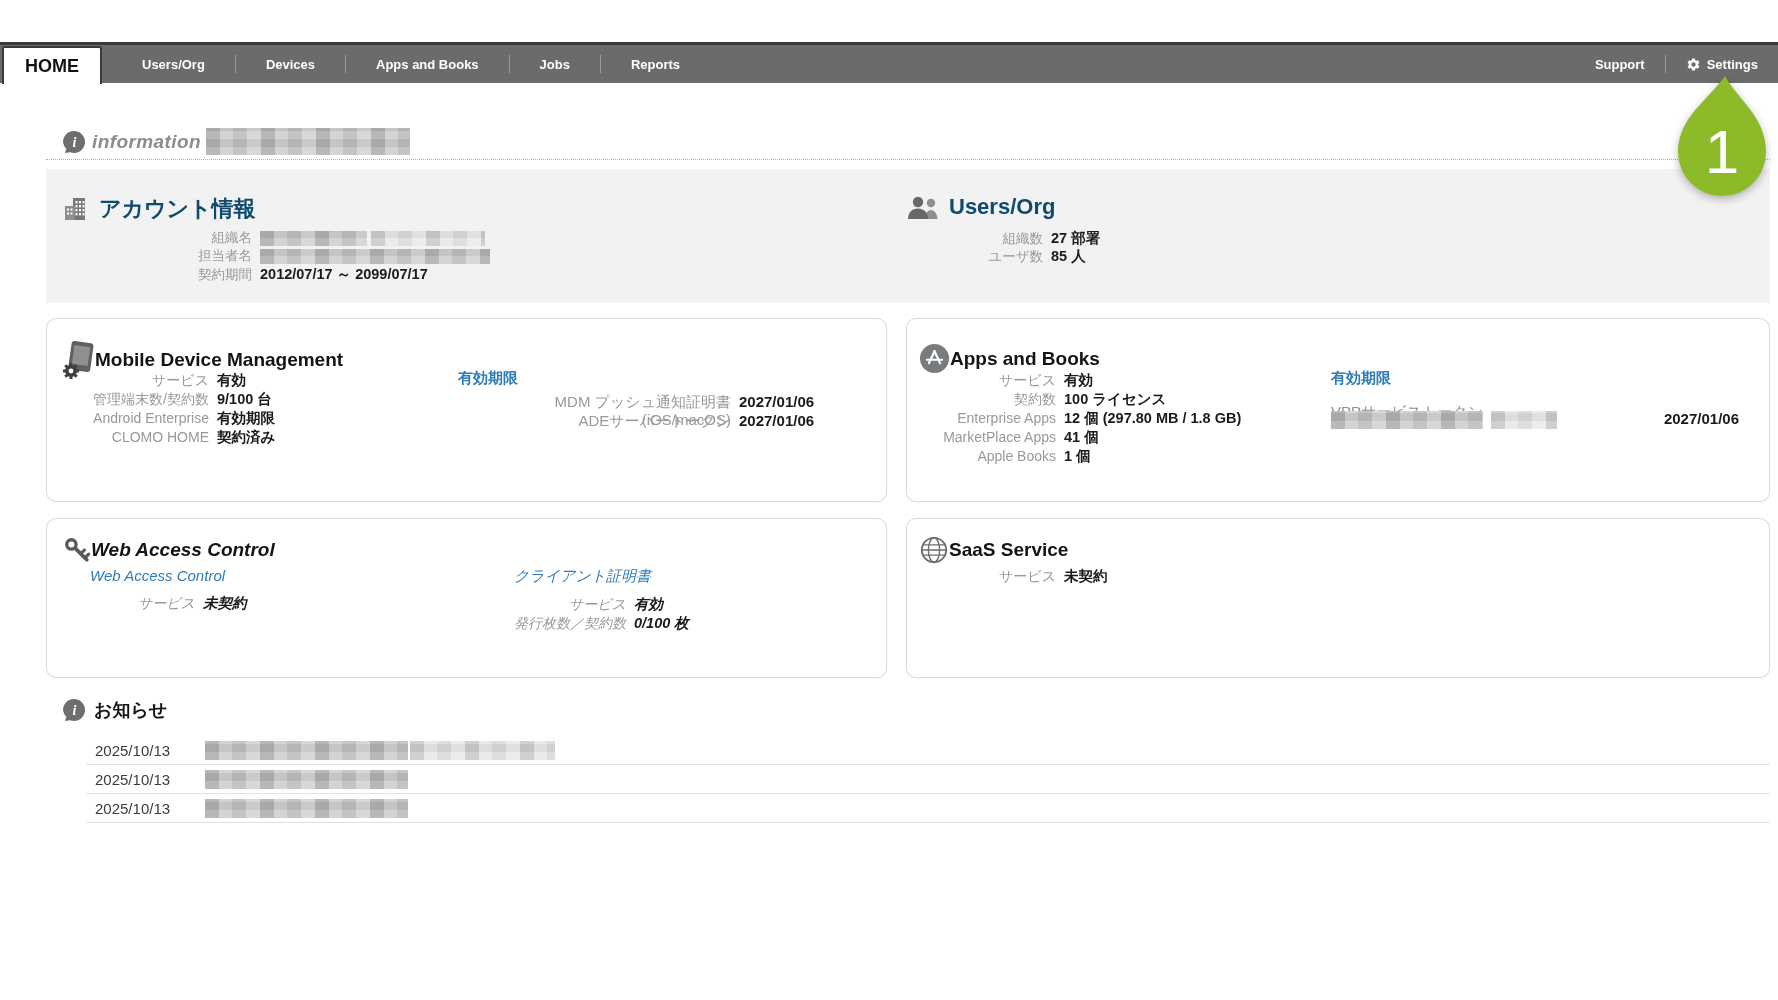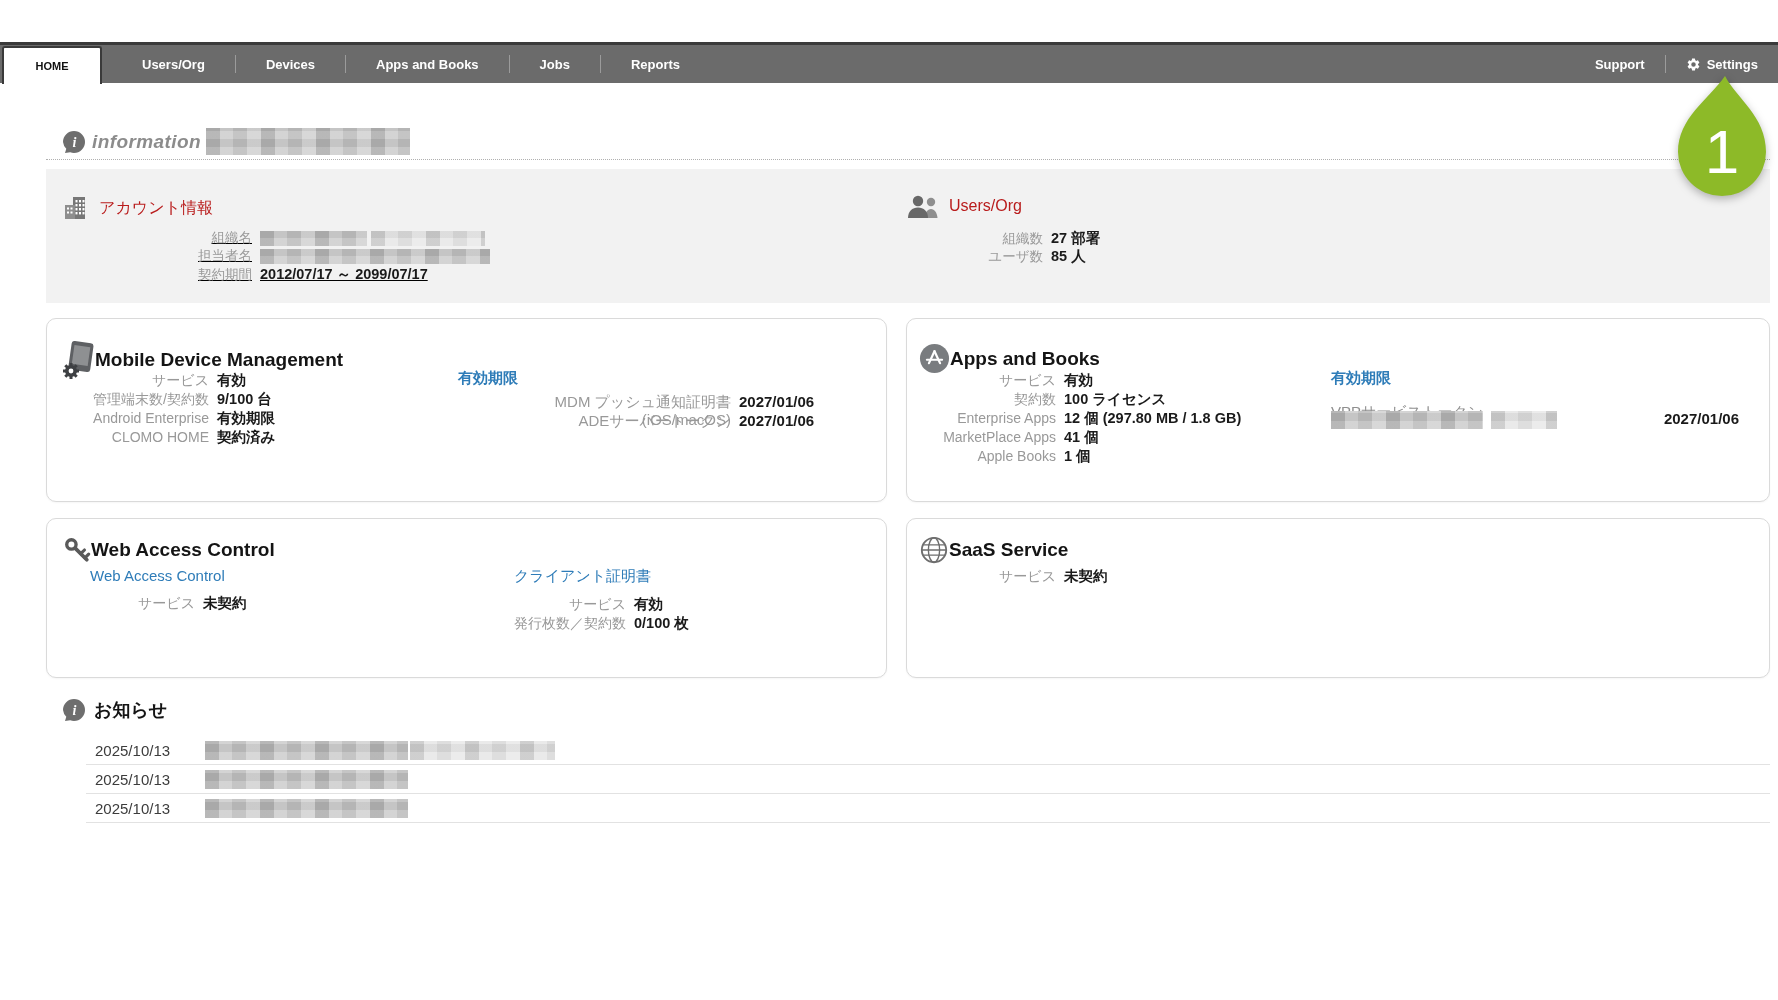--- a/index.html
+++ b/index.html
@@ -5,21 +5,21 @@
   * { margin:0; padding:0; box-sizing:border-box; }
   html,body { width:1778px; height:1000px; background:#fff;
     font-family:"Liberation Sans", sans-serif; position:relative; overflow:hidden; }
 
   
   .topbar { position:absolute; top:42px; left:0; width:1778px; height:41px;
     background:#6b6b6b; border-top:3px solid #3a3a3a; display:flex; align-items:center; }
   .home-tab { position:absolute; left:2px; top:1px; width:100px; height:38px;
     background:#fff; border:2px solid #3a3a3a; border-bottom:none; border-radius:3px 3px 0 0;
     display:flex; align-items:center; justify-content:center;
-    font-size:11px; font-weight:bold; color:#111; cursor:pointer; }
+    font-size:18px; font-weight:bold; color:#111; cursor:pointer; }
   .tabs { display:flex; align-items:center; margin-left:112px; }
   .tab { color:#fff; font-size:13px; font-weight:bold; padding:0 30px; cursor:pointer; white-space:nowrap; }
   .vsep { width:1px; height:18px; background:#9b9b9b; }
   .nav-right { margin-left:auto; display:flex; align-items:center; gap:20px; padding-right:20px; }
   .nav-link { color:#fff; font-size:13px; font-weight:bold; display:flex; align-items:center; gap:6px; cursor:pointer; }
 
   
   .badge { position:absolute; left:1670px; top:74px; width:104px; height:128px; z-index:10;
     filter:drop-shadow(0 3px 4px rgba(0,0,0,.28)); }
 
@@ -34,46 +34,46 @@
   
   .px { background-color:#c6c6c6; background-image:
       repeating-linear-gradient(90deg, rgba(0,0,0,.10) 0 14px, rgba(255,255,255,.14) 14px 27px,
         rgba(0,0,0,.04) 27px 41px, rgba(255,255,255,.22) 41px 55px),
       repeating-linear-gradient(0deg, rgba(255,255,255,.12) 0 8px, rgba(0,0,0,.05) 8px 16px); }
   .px.light { background-color:#e4e4e4; }
 
   
   .banner { position:absolute; left:46px; top:169px; width:1724px; height:134px; background:#f2f2f2; }
   .sec-head { position:absolute; display:flex; align-items:center; gap:9px; }
-  .sec-title { font-size:16px; font-weight:normal; color:#b91c1c; }
+  .sec-title { font-size:22px; font-weight:bold; color:#0c4a6e; }
   .kv { display:flex; align-items:baseline; height:18px; font-size:13.5px; line-height:18px; }
   .kv .k { color:#999; text-align:right; flex:none; }
   .kv .v { font-weight:bold; color:#1a1a1a; margin-left:8px; white-space:nowrap; font-size:14.5px; }
   .acct-rows { position:absolute; left:60px; top:60px; }
   .acct-rows .k { width:146px; }
-  .acct-rows .kv { height:18px; margin-bottom:0;text-decoration:underline; }
+  .acct-rows .kv { height:18px; margin-bottom:0; }
   .redact-val { align-self:center; margin-left:8px; height:15px; }
   .uo-block { position:absolute; left:860px; top:25px; }
   .uo-rows { position:absolute; left:897px; top:60px; }
   .uo-rows .k { width:100px; }
 
   
   .card { position:absolute; background:#fff; border:1px solid #dadada; border-radius:10px;
     box-shadow:0 1px 2px rgba(0,0,0,.04); }
   .card-head { position:absolute; display:flex; align-items:center; gap:0; }
   .card-title { font-size:19px; font-weight:bold; color:#141414; white-space:nowrap; }
   .rows { position:absolute; }
   .rows .kv { height:19px; font-size:14px; }
   .blue-link { color:#2e7cb8; font-size:15px; font-weight:bold; cursor:pointer; white-space:nowrap; }
   .plain-link { color:#2e7cb8; font-size:15px; cursor:pointer; white-space:nowrap; }
   .gray-label { color:#8f8f8f; font-size:15px; white-space:nowrap; }
 
   #card-mdm  { left:46px;  top:318px; width:841px; height:184px; }
   #card-apps { left:906px; top:318px; width:864px; height:184px; }
-  #card-wac  { left:46px;  top:518px; width:841px; height:160px; }
+  #card-wac  { left:46px;  top:518px; width:841px; height:160px;font-style:italic; }
   #card-saas { left:906px; top:518px; width:864px; height:160px; }
 
   #mdm-rows  { left:16px; top:52px; }  #mdm-rows .k { width:146px; }
   #mdm-exp-rows { left:423px; top:74px; } #mdm-exp-rows .k { width:261px; font-size:15px; }
   #apps-rows { left:16px; top:52px; }  #apps-rows .k { width:133px; }
   #vpp-label { position:absolute; left:424px; top:84px; }
   .vpp-blur  { position:absolute; top:92px; height:18px; }
   #apps-date { position:absolute; right:30px; top:91px; font-weight:bold; font-size:15px; color:#1a1a1a; }
 
   #wac-left  { position:absolute; left:43px; top:48px; }

